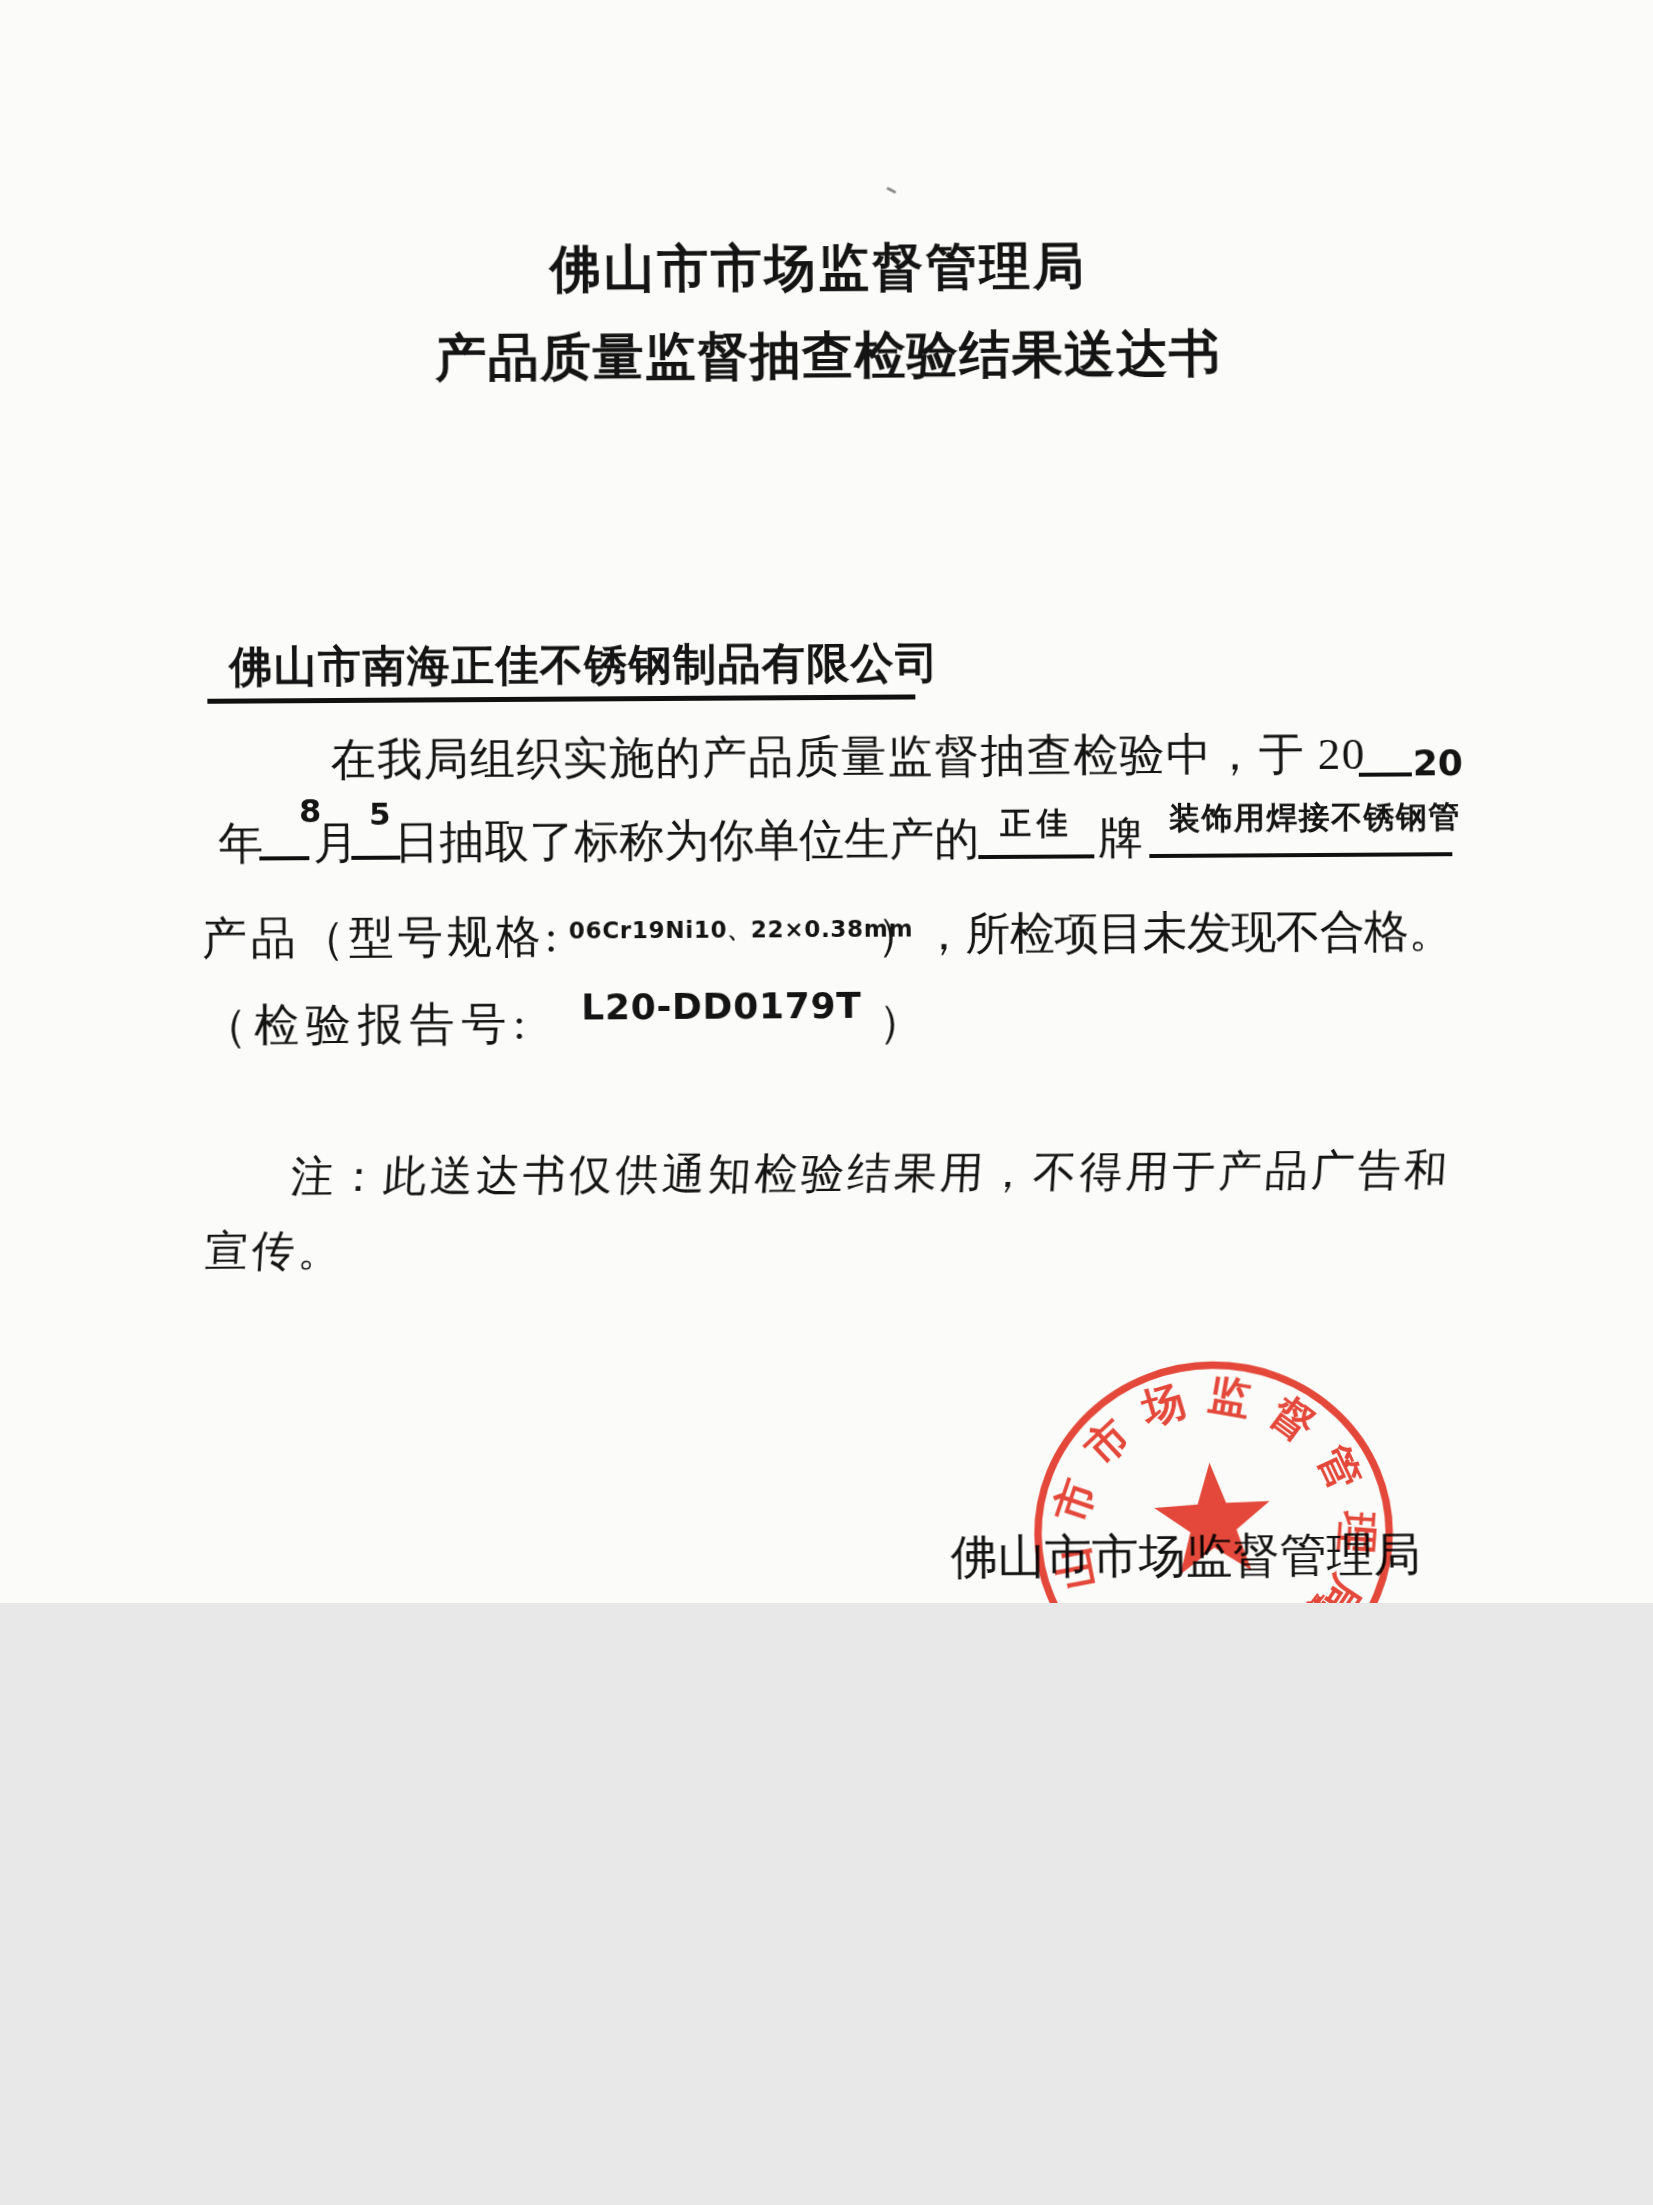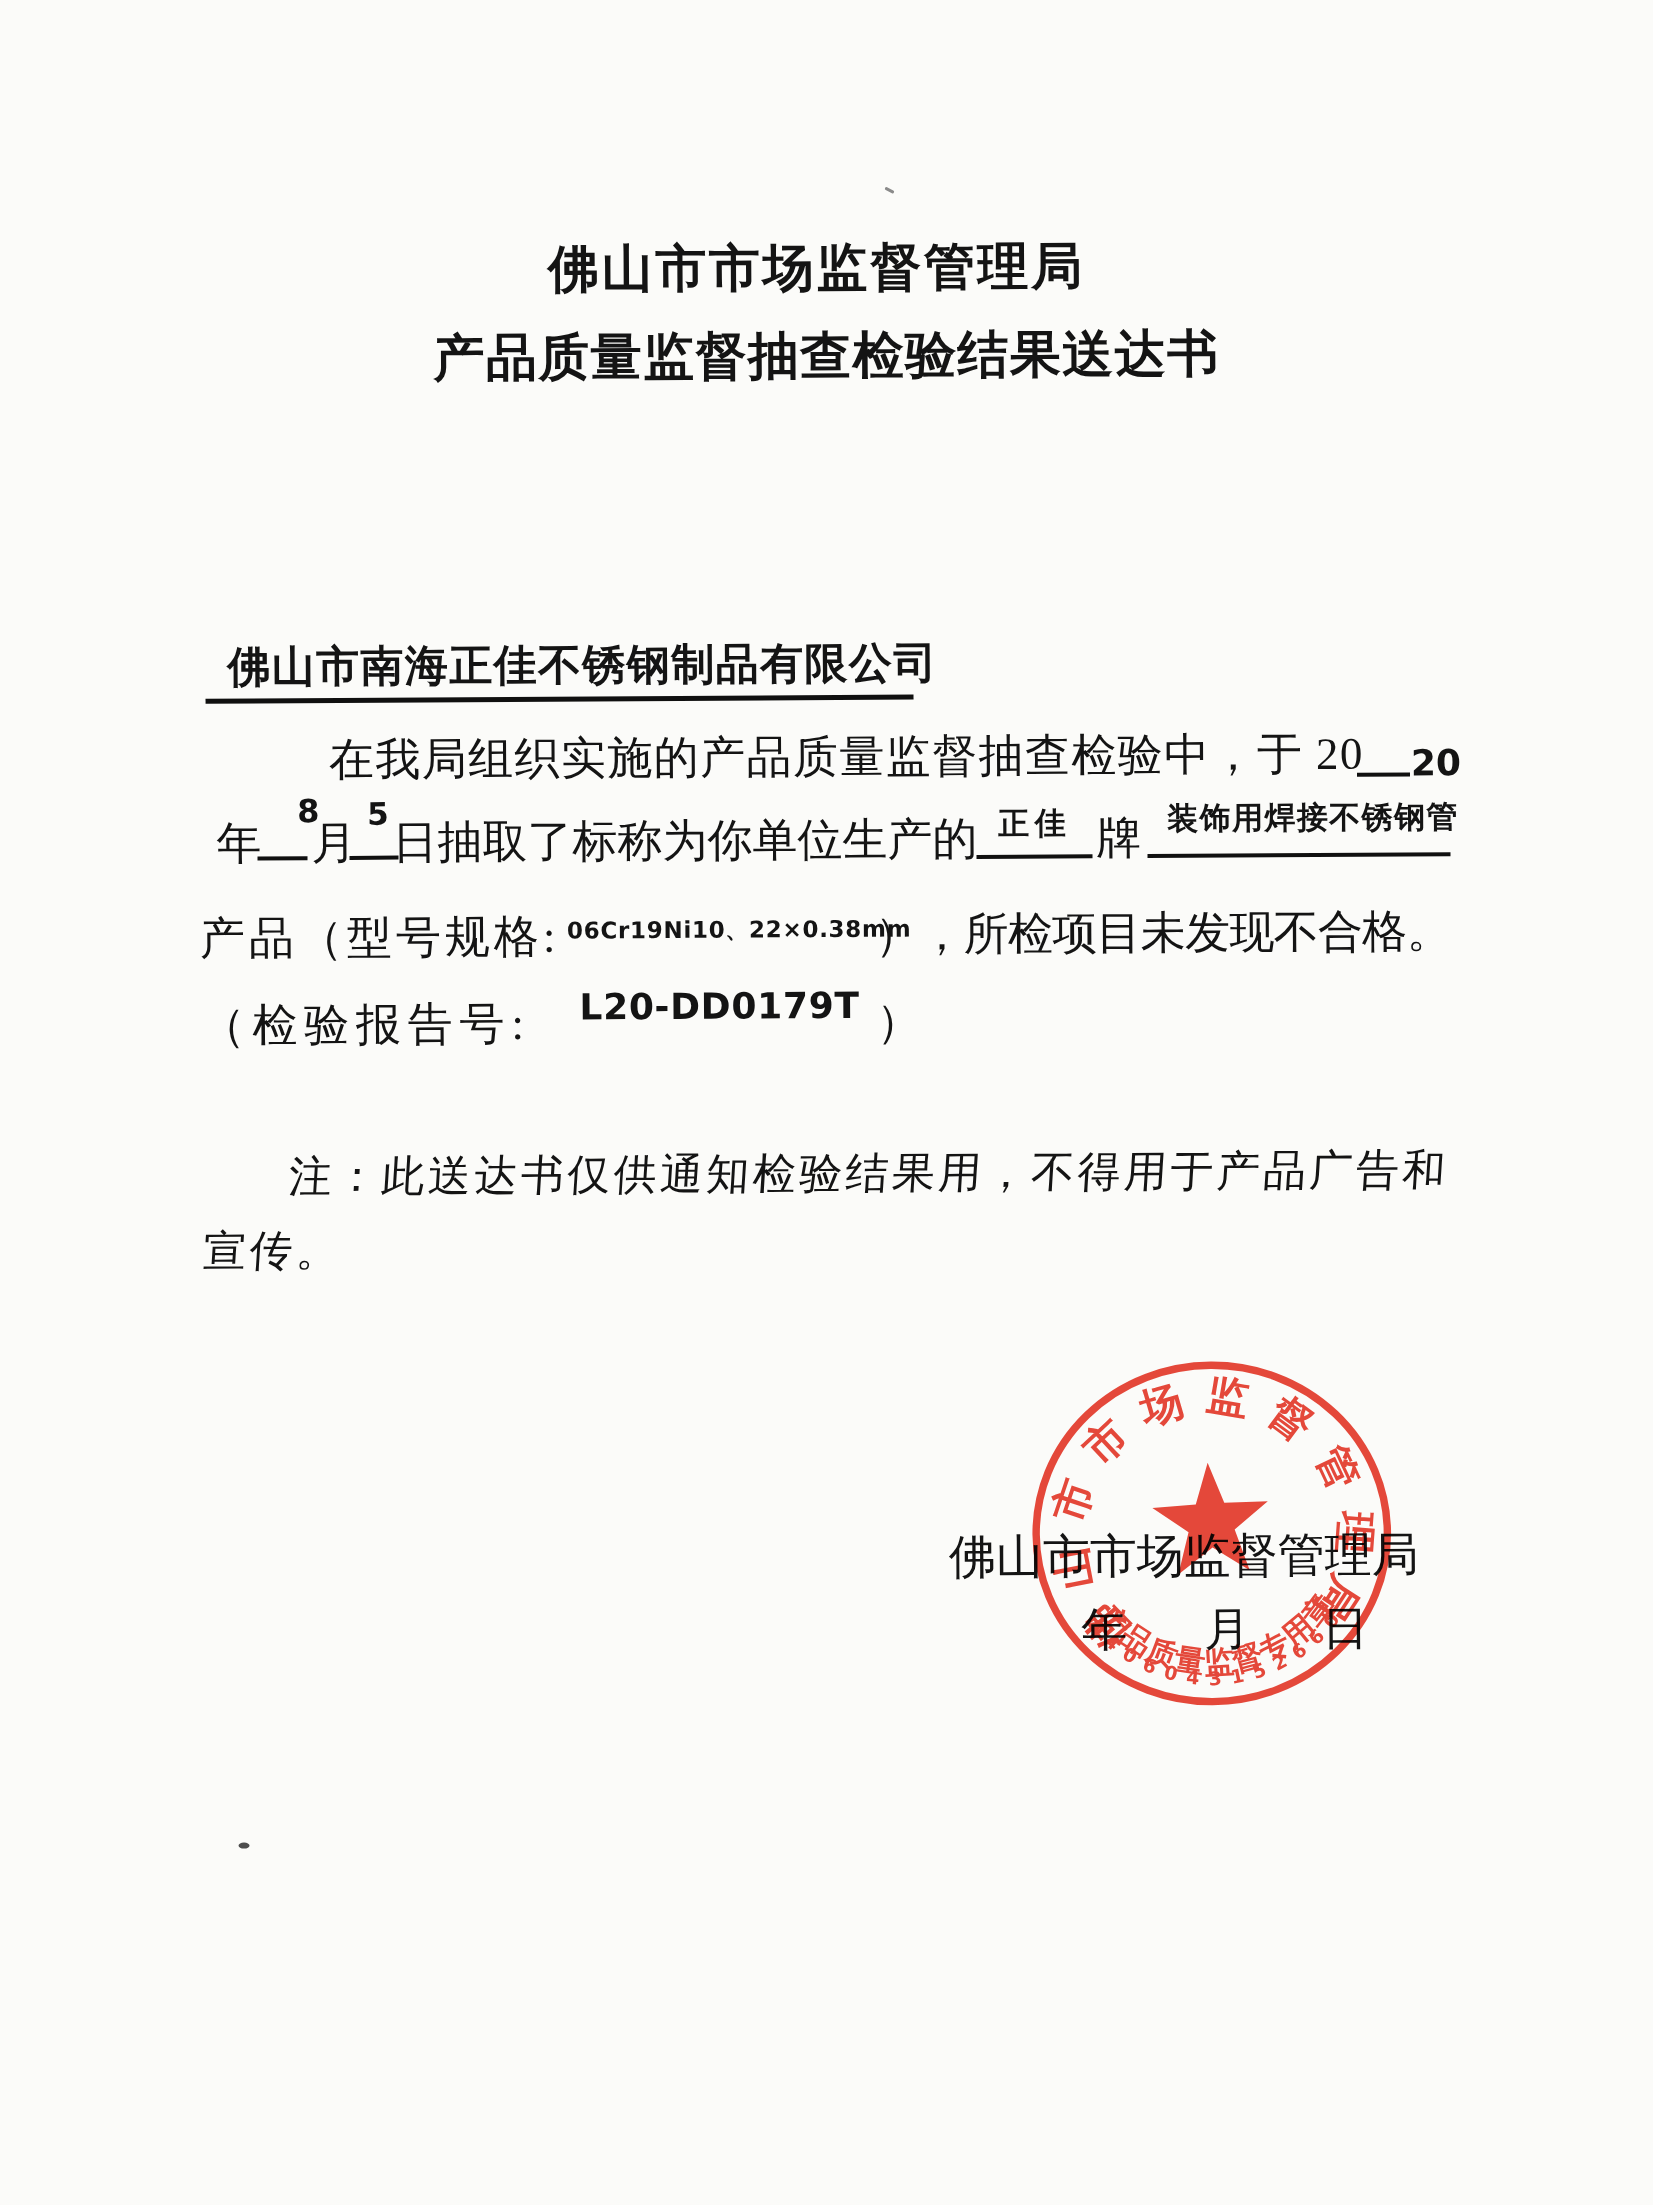--- a/index.html
+++ b/index.html
@@ -1,18 +1,18 @@
 <!DOCTYPE html>
 <html style="font-size:10.8px"><head>
 <meta charset="utf-8">
 <style>
   html,body{margin:0;padding:0;background:#e8e8e8;}
   .page{
     position:relative;
-    width:1654px;height:2205px;
+    width:1654px;height:1603px;
     background:#fbfbf9;
     overflow:hidden;
     font-family:"Liberation Serif", serif;
     color:#141414;
   }
   .content{position:absolute;inset:0;transform:rotate(-0.35deg);}
   .t{position:absolute;white-space:nowrap;line-height:1;}
 
   
   .title1{left:553px;top:242px;font-size:51px;font-weight:700;letter-spacing:2.7px;font-family:"Liberation Sans",sans-serif;}

